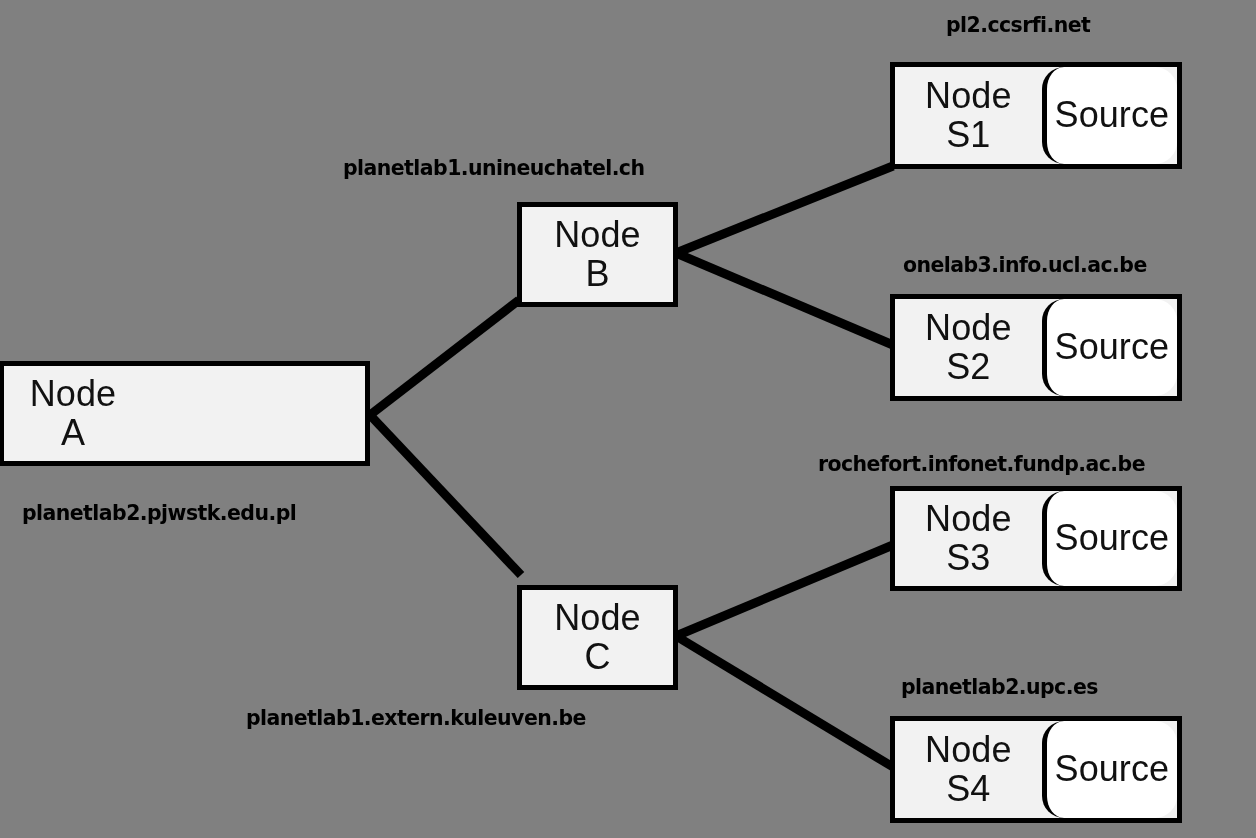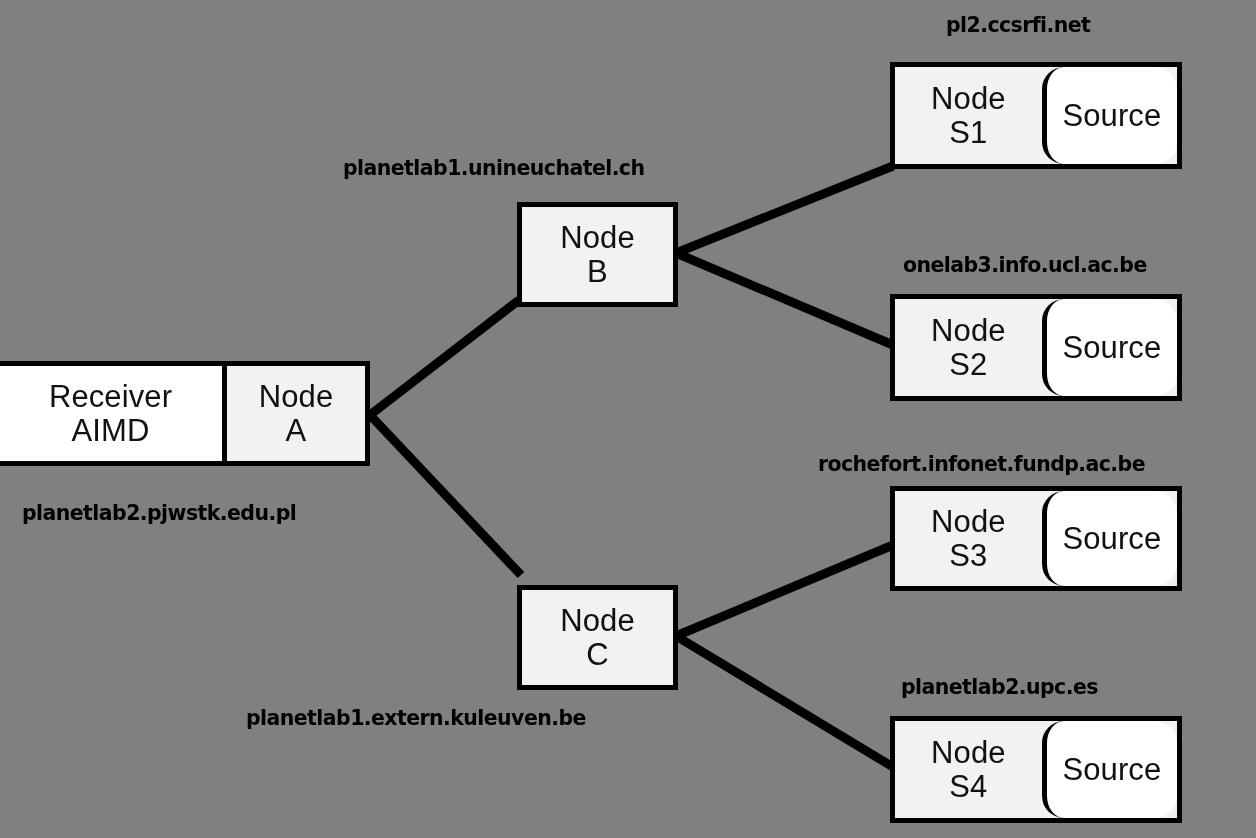--- a/index.html
+++ b/index.html
@@ -37,21 +37,21 @@
     flex-direction: row;
     background: #f2f2f2;
     z-index: 5;
   }
   .cell {
     box-sizing: border-box;
     display: flex;
     align-items: center;
     justify-content: center;
     text-align: center;
-    font-size: 31px;
+    font-size: 36px;
     line-height: 1.08;
     color: #111;
     letter-spacing: 0.1px;
     white-space: pre-line;
   }
   .cell.node {
     background: #f2f2f2;
   }
   .cell.alt {
     background: #ffffff;
@@ -112,22 +112,20 @@
       <line x1="370" y1="415" x2="519" y2="300"></line>
       <line x1="370" y1="415" x2="521" y2="575"></line>
       <line x1="676" y1="253" x2="893" y2="166"></line>
       <line x1="676" y1="253" x2="893" y2="345"></line>
       <line x1="676" y1="636" x2="893" y2="545"></line>
       <line x1="676" y1="636" x2="893" y2="767"></line>
     </g>
   </svg>
 
   <div class="box" id="box-receiver">
-    <div class="cell alt c1">Receiver
-AIMD</div>
     <div class="cell node sep c2">Node
 A</div>
   </div>
   <div class="hostlabel lft" id="lbl-receiver">planetlab2.pjwstk.edu.pl</div>
 
   <div class="box" id="box-node-b">
     <div class="cell node c1">Node
 B</div>
   </div>
   <div class="hostlabel lft" id="lbl-node-b">planetlab1.unineuchatel.ch</div>

